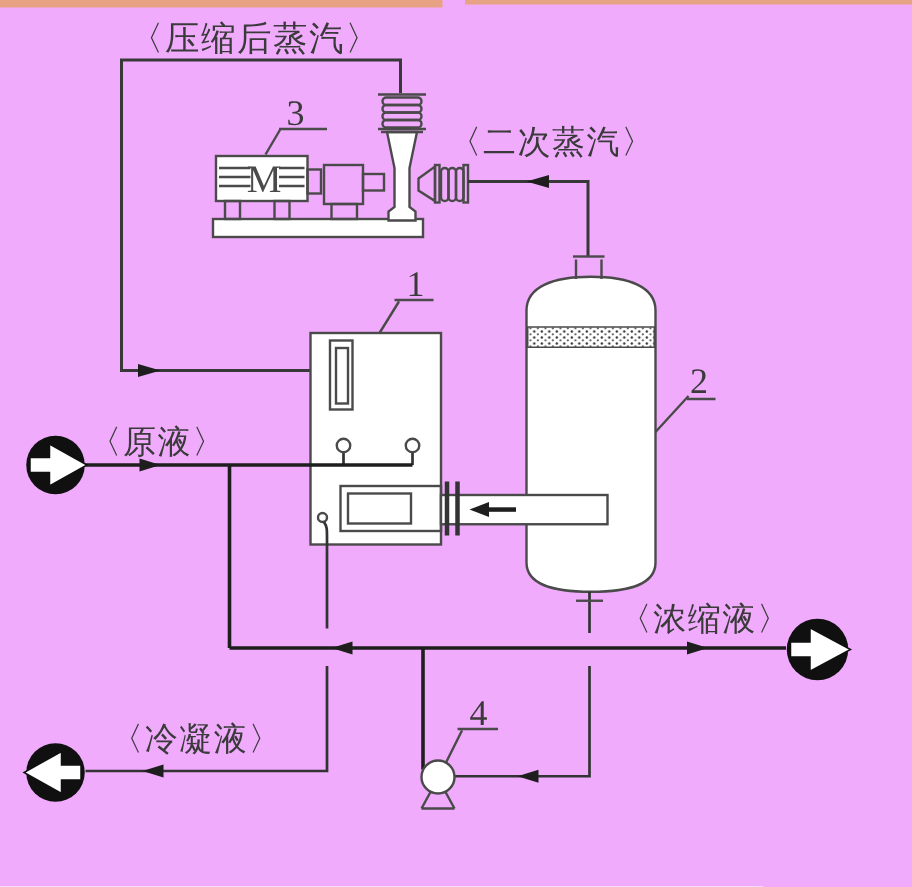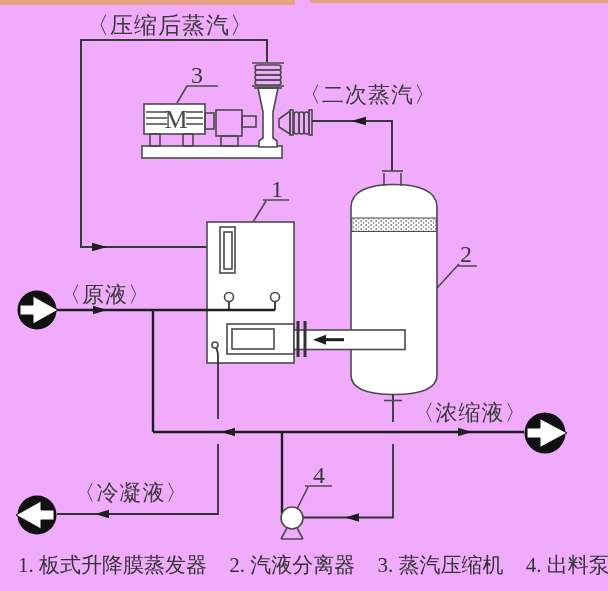--- a/index.html
+++ b/index.html
@@ -179,19 +179,13 @@
       <path class="flow" d="M282,432 V513"></path>
       <circle class="eqw" cx="292" cy="518" r="11"></circle>
       <path class="eq" d="M287,528 L281,539 M297,528 L303,539 M281,539 H303"></path>
     </g>
     <g>
       <path class="eq" d="M297,509 L308,487 M305,486 H332"></path>
       <text class="num" x="319" y="483" text-anchor="middle">4</text>
     </g>
   </svg>
 
-  <div id="caption">
-    <span>1. 板式升降膜蒸发器</span>
-    <span>2. 汽液分离器</span>
-    <span>3. 蒸汽压缩机</span>
-    <span>4. 出料泵</span>
-  </div>
 </div>
 
 </body></html>

